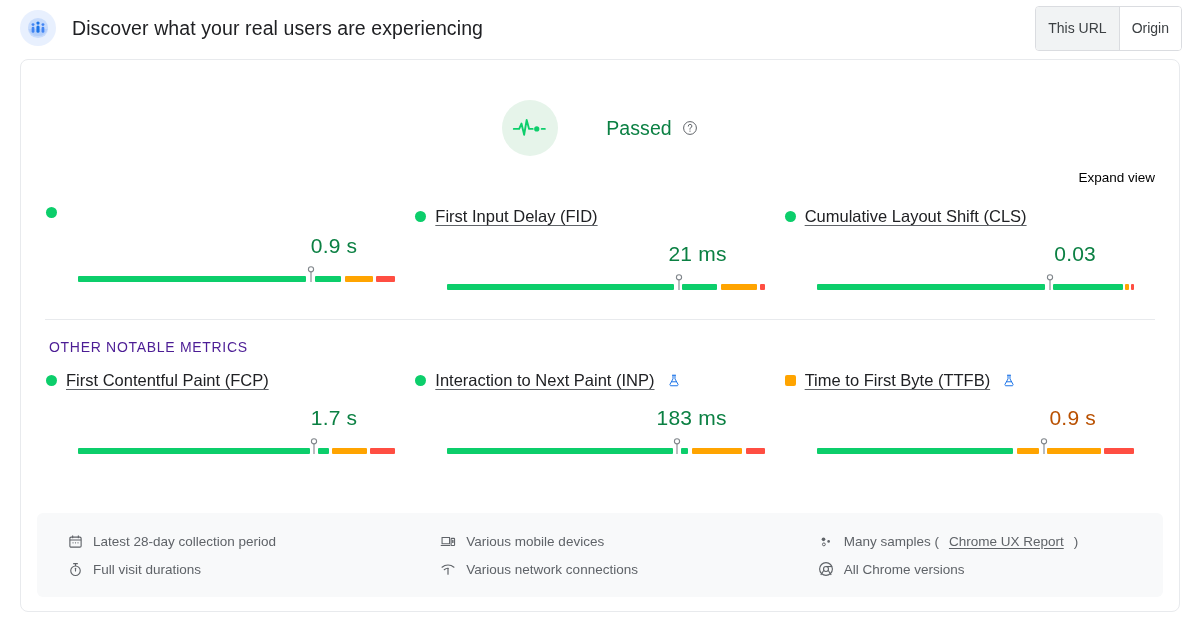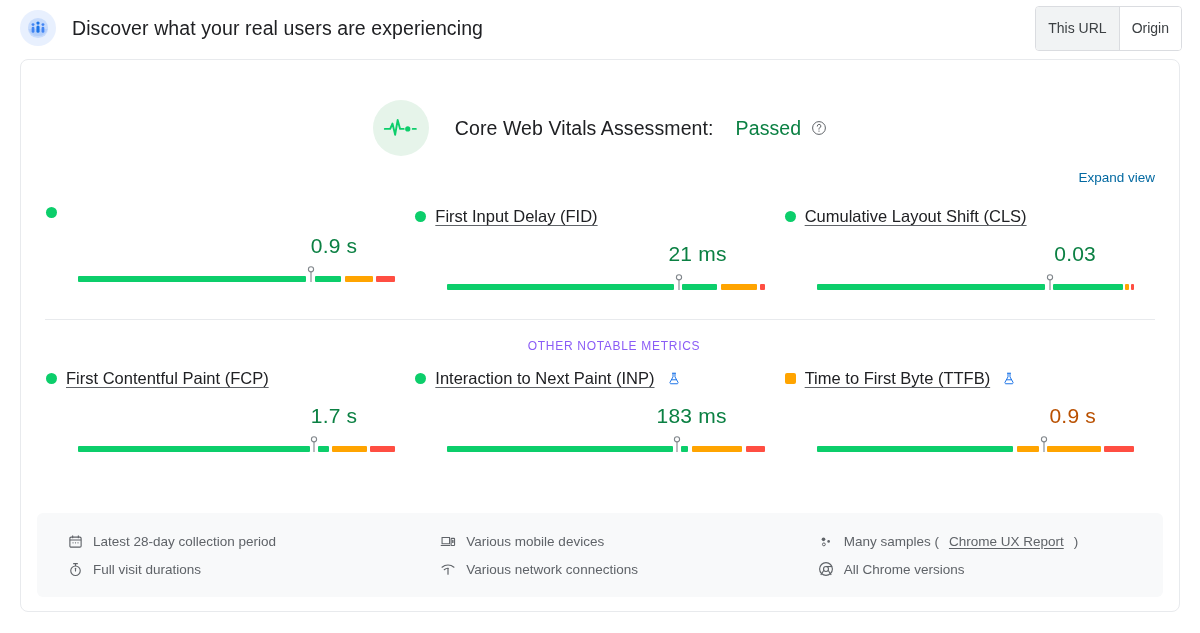--- a/index.html
+++ b/index.html
@@ -110,21 +110,21 @@
     cursor: pointer;
   }
 
   .expand-row {
     display: flex;
     justify-content: flex-end;
     padding: 14px 24px 0 0;
   }
   .expand-view {
     font-size: 13.5px;
-    color: #0369a1;
+    color: #000000;
     cursor: pointer;
     background: none;
     border: none;
     font-family: "Liberation Sans", sans-serif;
   }
 
   
   .metrics-grid {
     display: grid;
     grid-template-columns: 1fr 1fr 1fr;
@@ -216,25 +216,24 @@
     pointer-events: none;
   }
 
   
   .divider {
     height: 1px;
     background: #e8eaed;
     margin: 28px 24px 0 24px;
   }
   .section-label {
-    font-size: 12px;
-    color: #8b5cf6;
+    font-size: 14px;
+    color: #4c1d95;
     letter-spacing: 0.7px;
     padding: 19px 0 0 28px;
-    text-align: center;
   }
 
   
   .card-footer {
     position: absolute;
     left: 16px;
     right: 16px;
     bottom: 14px;
     background: #f8f9fa;
     border-radius: 6px;
@@ -296,21 +295,20 @@
 
   <div class="assessment">
     <div class="assessment-icon">
       <svg width="36" height="22" viewBox="0 0 40 24">
         <path d="M2 13 H8 L10.5 7 L13.5 19.5 L16.3 3 L19 13 H23" fill="none" stroke="#0cce6b" stroke-width="2.1" stroke-linecap="round" stroke-linejoin="round"></path>
         <circle cx="27.5" cy="13" r="2.9" fill="#0cce6b"></circle>
         <path d="M33 13 H36.5" stroke="#0cce6b" stroke-width="2.1" stroke-linecap="round"></path>
       </svg>
     </div>
     <div class="assessment-text">
-      <span>Core Web Vitals Assessment:</span>
       <span class="assessment-status">Passed</span>
       <span class="help-icon">
         <svg width="16" height="16" viewBox="0 0 24 24">
           <circle cx="12" cy="12" r="9.6" fill="none" stroke="#5f6368" stroke-width="1.5"></circle>
           <path d="M9.4 9.2a2.7 2.7 0 1 1 3.4 2.6c-.7.25-.85.8-.85 1.5v.5" fill="none" stroke="#5f6368" stroke-width="1.5" stroke-linecap="round"></path>
           <circle cx="12" cy="16.6" r="1" fill="#5f6368"></circle>
         </svg>
       </span>
     </div>
   </div>

